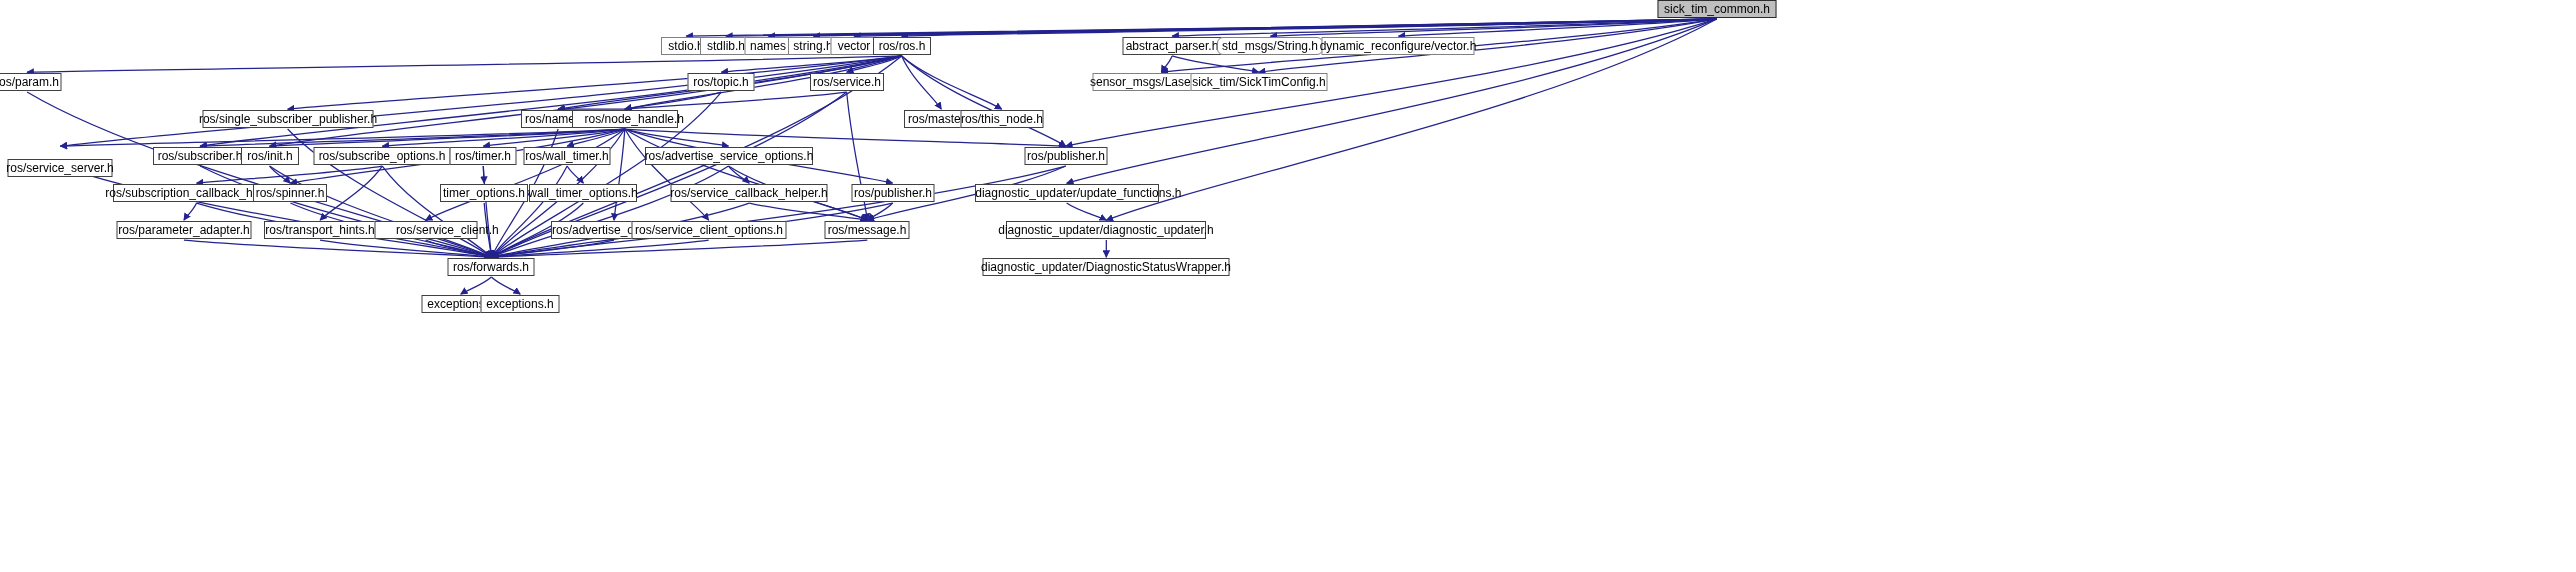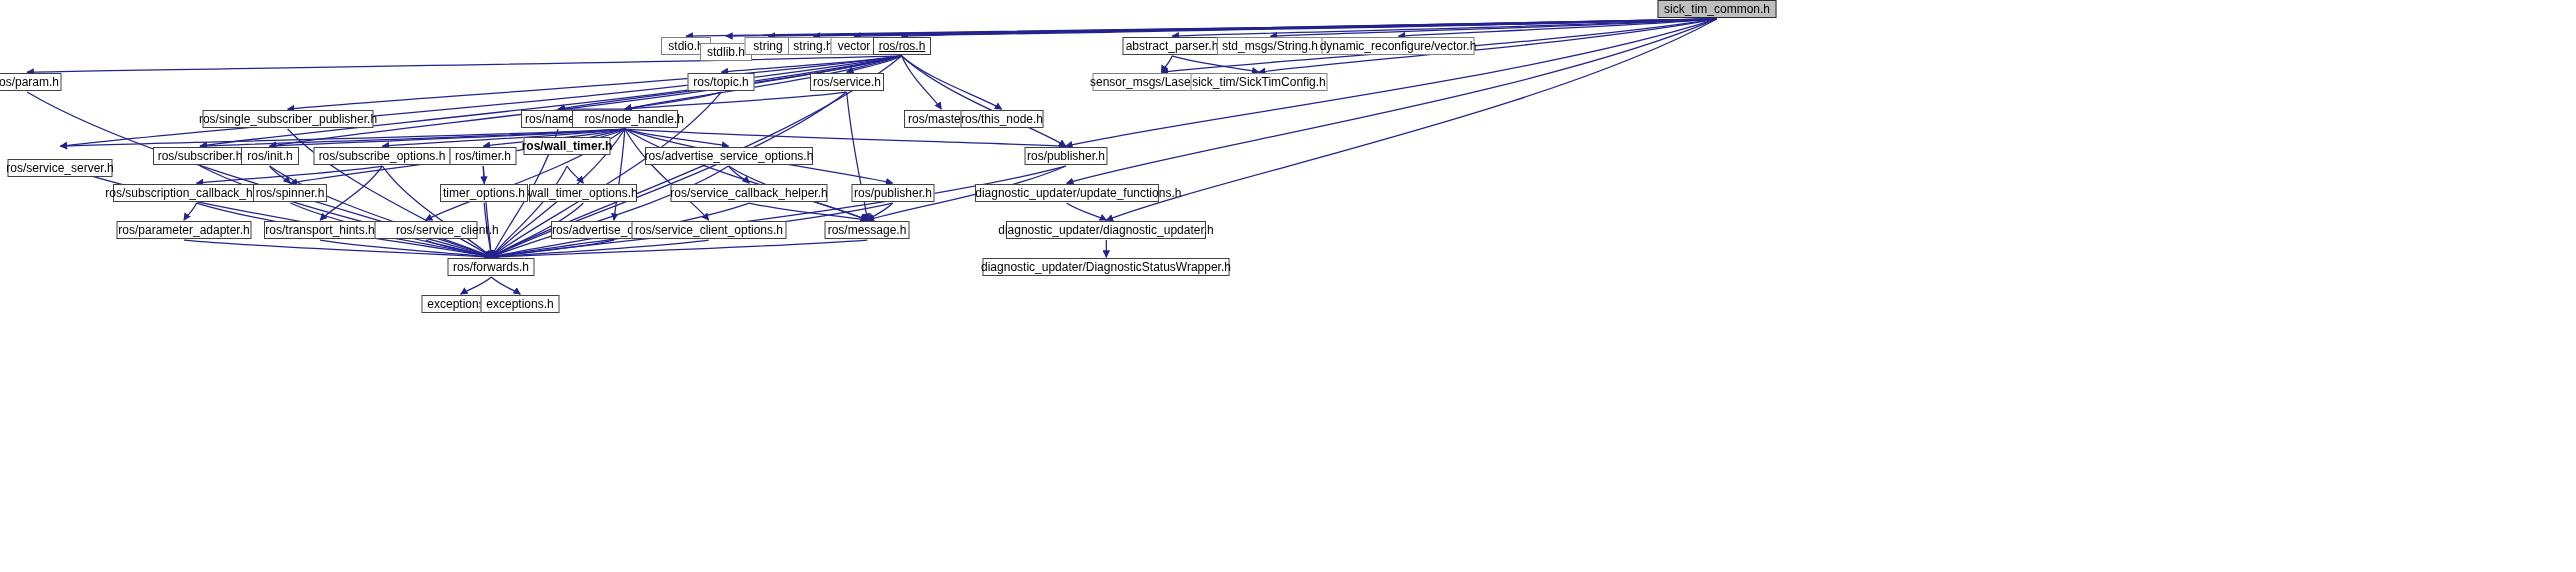--- a/index.html
+++ b/index.html
@@ -145,44 +145,44 @@
         <path d="M 545 307 C 535.8199999999999 315.55, 517.528 321.82, 511 326" fill="none" stroke="#23238e" stroke-width="1.4" marker-end="url(#arrow)"></path>
         <path d="M 545 307 C 553.64 315.55, 570.856 321.82, 577 326" fill="none" stroke="#23238e" stroke-width="1.4" marker-end="url(#arrow)"></path>
         <path d="M 1183 225 C 1194.88 233.55, 1218.552 239.82, 1227 244" fill="none" stroke="#23238e" stroke-width="1.4" marker-end="url(#arrow)"></path>
         <path d="M 1227 266 C 1227 274.55, 1227 280.82, 1227 285" fill="none" stroke="#23238e" stroke-width="1.4" marker-end="url(#arrow)"></path>
         <path d="M 1904 21 C 1721.21 121.35000000000001, 1356.984 194.94, 1227 244" fill="none" stroke="#23238e" stroke-width="1.4" marker-end="url(#arrow)"></path>
       </g>
   </svg>
   <div id="nodes">
       <div class="node root" style="left: 1717px; top: 9px; width: 119px;">sick_tim_common.h</div>
       <div class="node" style="left: 686px; top: 46px; width: 50px;">stdio.h</div>
-      <div class="node" style="left: 726px; top: 52px; width: 52px;">stdlib.h</div>
-      <div class="node" style="left: 768px; top: 46px; width: 47px;">string</div>
+      <div class="node" style="left: 726px; top: 46px; width: 52px;">stdlib.h</div>
+      <div class="node" style="left: 768px; top: 46px; width: 47px;">names</div>
       <div class="node" style="left: 813px; top: 46px; width: 50px;">string.h</div>
       <div class="node" style="left: 854px; top: 46px; width: 47px;">vector</div>
-      <div class="node solid" style="left: 902px; top: 46px; width: 58px; text-decoration: underline;">ros/ros.h</div>
+      <div class="node solid" style="left: 902px; top: 46px; width: 58px;">ros/ros.h</div>
       <div class="node solid" style="left: 1172px; top: 46px; width: 99px;">abstract_parser.h</div>
-      <div class="node" style="left: 1270px; top: 46px; width: 106px;">std_msgs/String.h</div>
+      <div class="node" style="left: 1270px; top: 46px; width: 106px; border-radius: 6px;">std_msgs/String.h</div>
       <div class="node" style="left: 1398px; top: 46px; width: 153px;">dynamic_reconfigure/vector.h</div>
       <div class="node solid" style="left: 27px; top: 82px; width: 69px;">ros/param.h</div>
       <div class="node solid" style="left: 721px; top: 82px; width: 67px;">ros/topic.h</div>
       <div class="node solid" style="left: 847px; top: 82px; width: 74px;">ros/service.h</div>
       <div class="node" style="left: 1161px; top: 82px; width: 137px;">sensor_msgs/LaserScan.h</div>
       <div class="node" style="left: 1259px; top: 82px; width: 137px;">sick_tim/SickTimConfig.h</div>
       <div class="node solid" style="left: 288px; top: 119px; width: 171px;">ros/single_subscriber_publisher.h</div>
       <div class="node solid" style="left: 558px; top: 119px; width: 74px;">ros/names.h</div>
       <div class="node solid" style="left: 625px; top: 119px; width: 106px; padding-left: 24px;">ros/node_handle.h</div>
       <div class="node solid" style="left: 941px; top: 119px; width: 74px;">ros/master.h</div>
       <div class="node solid" style="left: 1002px; top: 119px; width: 83px;">ros/this_node.h</div>
       <div class="node solid" style="left: 60px; top: 168px; width: 105px;">ros/service_server.h</div>
       <div class="node solid" style="left: 200px; top: 156px; width: 94px;">ros/subscriber.h</div>
       <div class="node solid" style="left: 270px; top: 156px; width: 58px;">ros/init.h</div>
       <div class="node solid" style="left: 382px; top: 156px; width: 137px;">ros/subscribe_options.h</div>
       <div class="node solid" style="left: 483px; top: 156px; width: 67px;">ros/timer.h</div>
-      <div class="node solid" style="left: 567px; top: 146px; width: 87px; font-weight: bold;">ros/wall_timer.h</div>
+      <div class="node solid" style="left: 567px; top: 156px; width: 87px;">ros/wall_timer.h</div>
       <div class="node solid" style="left: 729px; top: 156px; width: 168px;">ros/advertise_service_options.h</div>
       <div class="node solid" style="left: 1066px; top: 156px; width: 83px;">ros/publisher.h</div>
       <div class="node solid" style="left: 197px; top: 193px; width: 168px;">ros/subscription_callback_helper.h</div>
       <div class="node solid" style="left: 290px; top: 193px; width: 74px;">ros/spinner.h</div>
       <div class="node solid" style="left: 484px; top: 193px; width: 88px;">timer_options.h</div>
       <div class="node solid" style="left: 583px; top: 193px; width: 108px;">wall_timer_options.h</div>
       <div class="node solid" style="left: 749px; top: 193px; width: 157px;">ros/service_callback_helper.h</div>
       <div class="node solid" style="left: 893px; top: 193px; width: 83px;">ros/publisher.h</div>
       <div class="node solid" style="left: 1067px; top: 193px; width: 184px; padding-left: 28px;">diagnostic_updater/update_functions.h</div>
       <div class="node solid" style="left: 184px; top: 230px; width: 135px;">ros/parameter_adapter.h</div>

